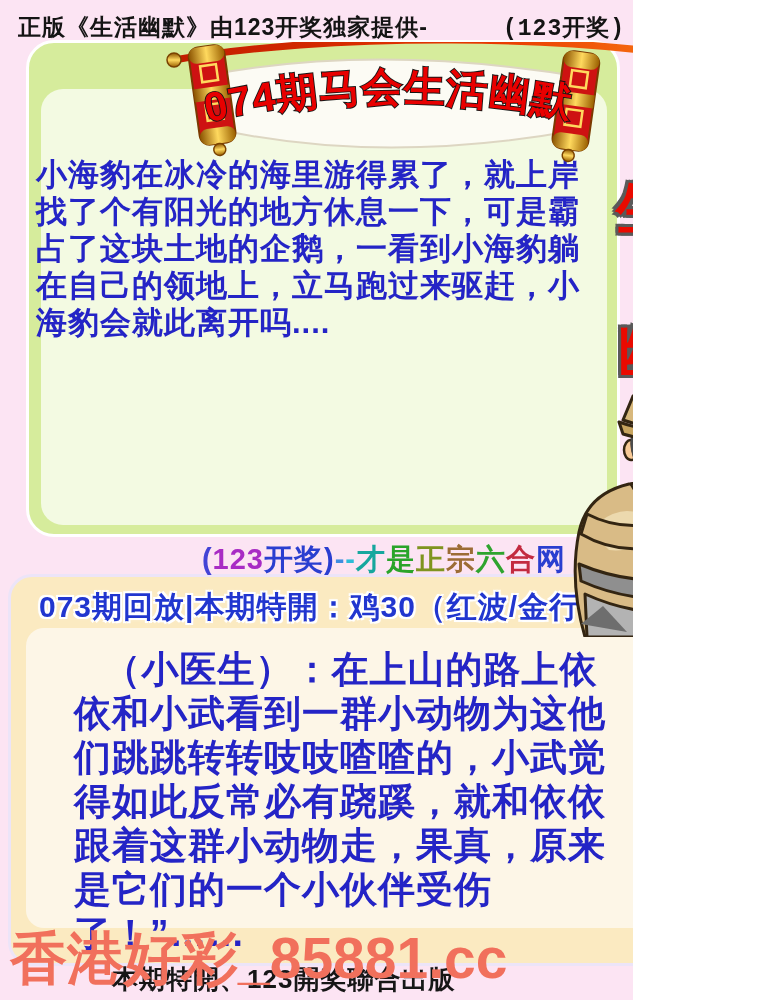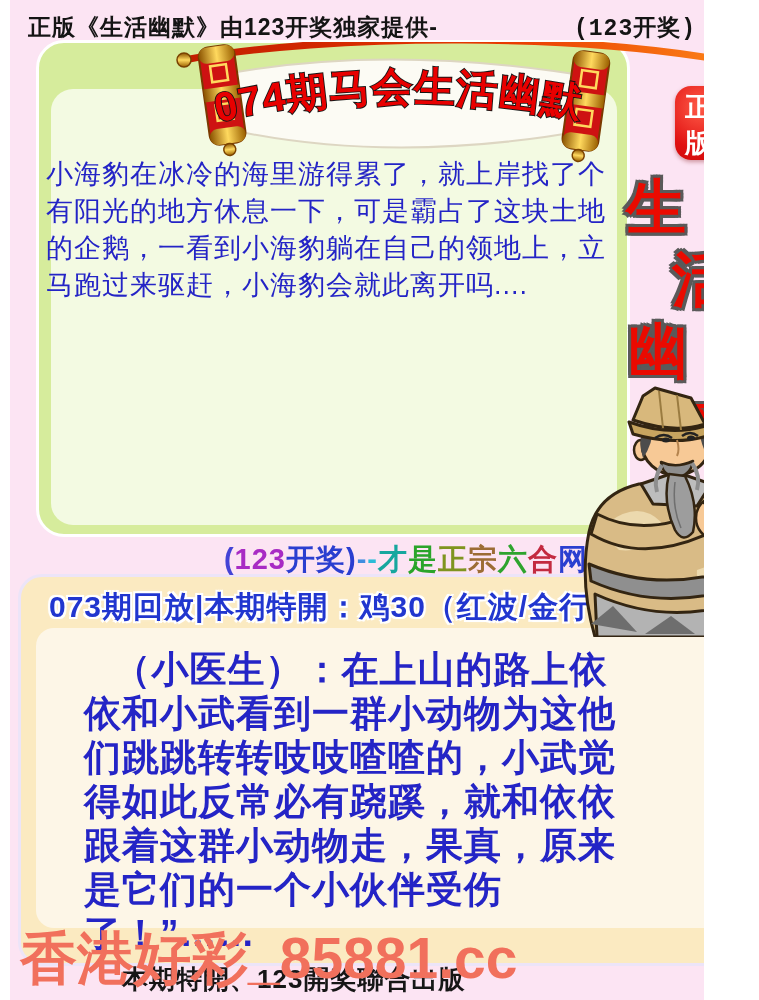--- a/index.html
+++ b/index.html
@@ -1,48 +1,47 @@
 <!DOCTYPE html>
 <html><head>
 <meta charset="utf-8">
 <style>
   html,body{margin:0;padding:0;}
   .page{
-    position:relative;width:694px;height:1000px;overflow:hidden;
+    position:relative;width:633px;height:1000px;overflow:hidden;
     background:#fce4f3;
     font-family:"Liberation Sans","DejaVu Sans",sans-serif;
-    margin-left:10px;
   }
   .hdr{position:absolute;top:12px;font-size:23px;font-weight:bold;color:#141414;letter-spacing:1px;z-index:3;}
   .hdr-left{left:18px;}
   .hdr-right{right:8px;font-family:Liberation Mono, monospace;}
 
   
   .box1{position:absolute;left:26px;top:40px;width:594px;height:497px;background:#d6ec9c;
         border:3px solid #ffffff;border-radius:28px;box-sizing:border-box;z-index:1;}
   .box1-inner{position:absolute;left:12px;top:46px;width:566px;height:436px;background:#f3fae2;border-radius:22px;}
-  .story1{position:absolute;left:36px;top:156px;width:560px;font-size:27px;font-weight:normal;
+  .story1{position:absolute;left:36px;top:156px;width:560px;font-size:31px;font-weight:bold;
           color:#2424c6;line-height:37px;z-index:3;letter-spacing:1px;}
 
   .scroll-banner{position:absolute;left:148px;top:42px;width:611px;height:122px;z-index:4;}
 
   
   .seal{position:absolute;left:665px;top:86px;width:82px;height:74px;
         background:radial-gradient(circle at 32% 28%, #ff5c49, #e01111 55%, #c00505);
         border-radius:16px;display:grid;grid-template-columns:1fr 1fr;align-items:center;justify-items:center;
         color:#fff;font-size:27px;font-weight:bold;z-index:5;box-shadow:0 2px 4px rgba(120,0,0,.35);
         padding:3px 6px;box-sizing:border-box;}
 
   
   .vchar{position:absolute;font-size:60px;font-weight:bold;color:#ea0a00;z-index:2;line-height:1;
          text-shadow:3px 0 0 #5a5a5a,-3px 0 0 #5a5a5a,0 3px 0 #5a5a5a,0 -3px 0 #5a5a5a,
                      3px 3px 0 #5a5a5a,-3px 3px 0 #5a5a5a,3px -3px 0 #5a5a5a,-3px -3px 0 #5a5a5a;}
   .v1{left:616px;top:178px;} .v2{left:662px;top:250px;} .v3{left:618px;top:322px;} .v4{left:682px;top:398px;}
 
-  .tagline{position:absolute;left:16px;top:540px;width:562px;text-align:right;font-size:29px;
+  .tagline{position:absolute;left:4px;top:540px;width:562px;text-align:right;font-size:29px;
            font-weight:bold;z-index:3;letter-spacing:1px;white-space:nowrap;}
 
   
   .box2{position:absolute;left:8px;top:574px;width:743px;height:392px;background:#fbeac1;
         border:3px solid #ece4f8;border-radius:24px;box-sizing:border-box;z-index:1;}
   .box2-header{position:absolute;left:28px;top:10px;font-size:30px;font-weight:bold;color:#2136cf;letter-spacing:1px;
         text-shadow:-2px -2px 0 #fff,2px -2px 0 #fff,-2px 2px 0 #fff,2px 2px 0 #fff,0 0 4px #fff;}
   .box2-inner{position:absolute;left:15px;top:51px;width:707px;height:300px;background:#fdf6e7;border-radius:18px;}
   .story2{position:absolute;left:74px;top:648px;width:536px;font-size:37px;font-weight:bold;color:#2424c6;
           line-height:44px;text-indent:0.8em;z-index:3;letter-spacing:1px;}

